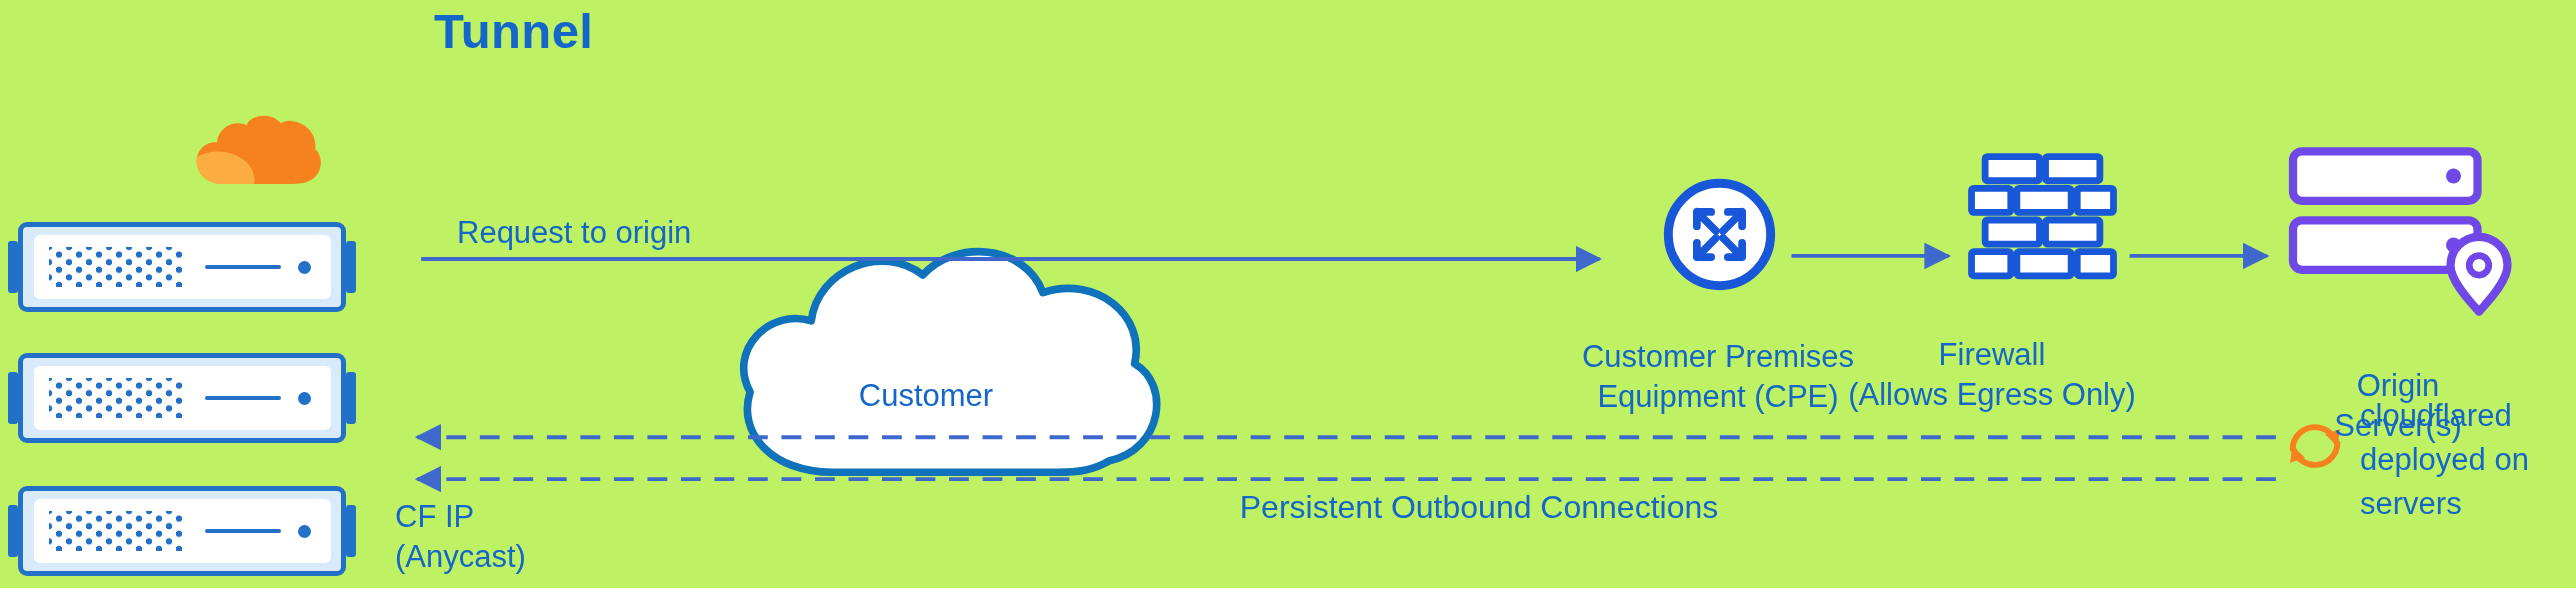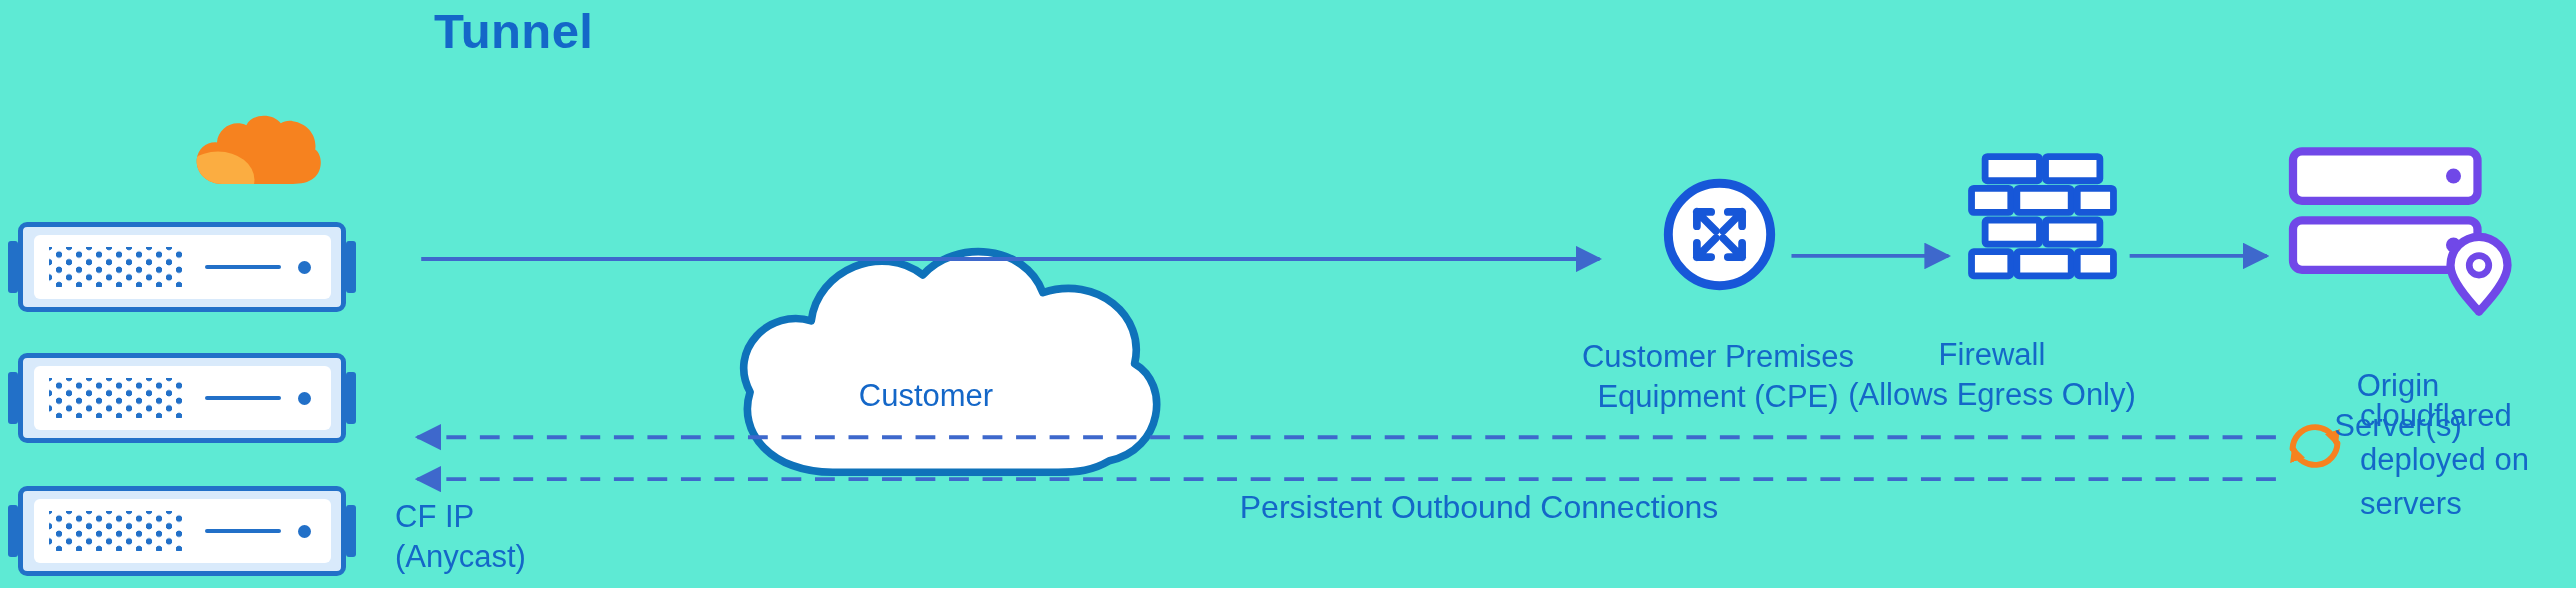--- a/index.html
+++ b/index.html
@@ -1,17 +1,17 @@
 <!DOCTYPE html>
 <html style="--blue-text: #1467c8; --blue-line: #3e68cc; --blue-icon: #1757d8; --cloud-stroke: #0f72ba; --server-blue: #2270c8; --server-fill: #d9eafb; --purple: #7048e8; --orange: #f6821f; --orange-light: #fbad41; --wordmark-black: #1d2025;font-size:12.2px"><head>
 <meta charset="utf-8">
 <style>
   html,body { margin:0; padding:0; background:#ffffff; }
   #canvas {
-    position:relative; width:2576px; height:588px; background:#5eead4;
+    position:relative; width:2576px; height:588px; background:#bef264;
     font-family:"Liberation Sans", sans-serif; overflow:hidden;
   }
   .abs { position:absolute; }
 
   
   .title {
     left:434px; top:3px; font-size:49px; font-weight:bold;
     color:var(--blue-text); letter-spacing:0.4px;
   }
   .lbl {
@@ -188,20 +188,21 @@
   <svg class="abs icon-sync" viewBox="0 0 100 100">
     <defs>
       <marker id="oah" markerUnits="userSpaceOnUse" viewBox="0 0 10 10" refX="7" refY="5" markerWidth="24" markerHeight="24" orient="auto">
         <path class="oah" d="M0 0 L10 5 L0 10 Z"></path>
       </marker>
     </defs>
     <path class="sync-arc" d="M16 54 A34 34 0 0 1 82 44" marker-end="url(#oah)"></path>
     <path class="sync-arc" d="M84 46 A34 34 0 0 1 18 56" marker-end="url(#oah)"></path>
   </svg>
 
+  <div class="abs lbl lbl-request">Request to origin</div>
   <div class="abs lbl lbl-internet">Customer</div>
   <div class="abs lbl lbl-cpe">Customer Premises
 Equipment (CPE)</div>
   <div class="abs lbl lbl-firewall">Firewall
 (Allows Egress Only)</div>
   <div class="abs lbl lbl-origin">Origin Server(s)</div>
   <div class="abs lbl lbl-cfip">CF IP
 (Anycast)</div>
   <div class="abs lbl lbl-persistent">Persistent Outbound Connections</div>
   <div class="abs lbl lbl-cloudflared">cloudflared

